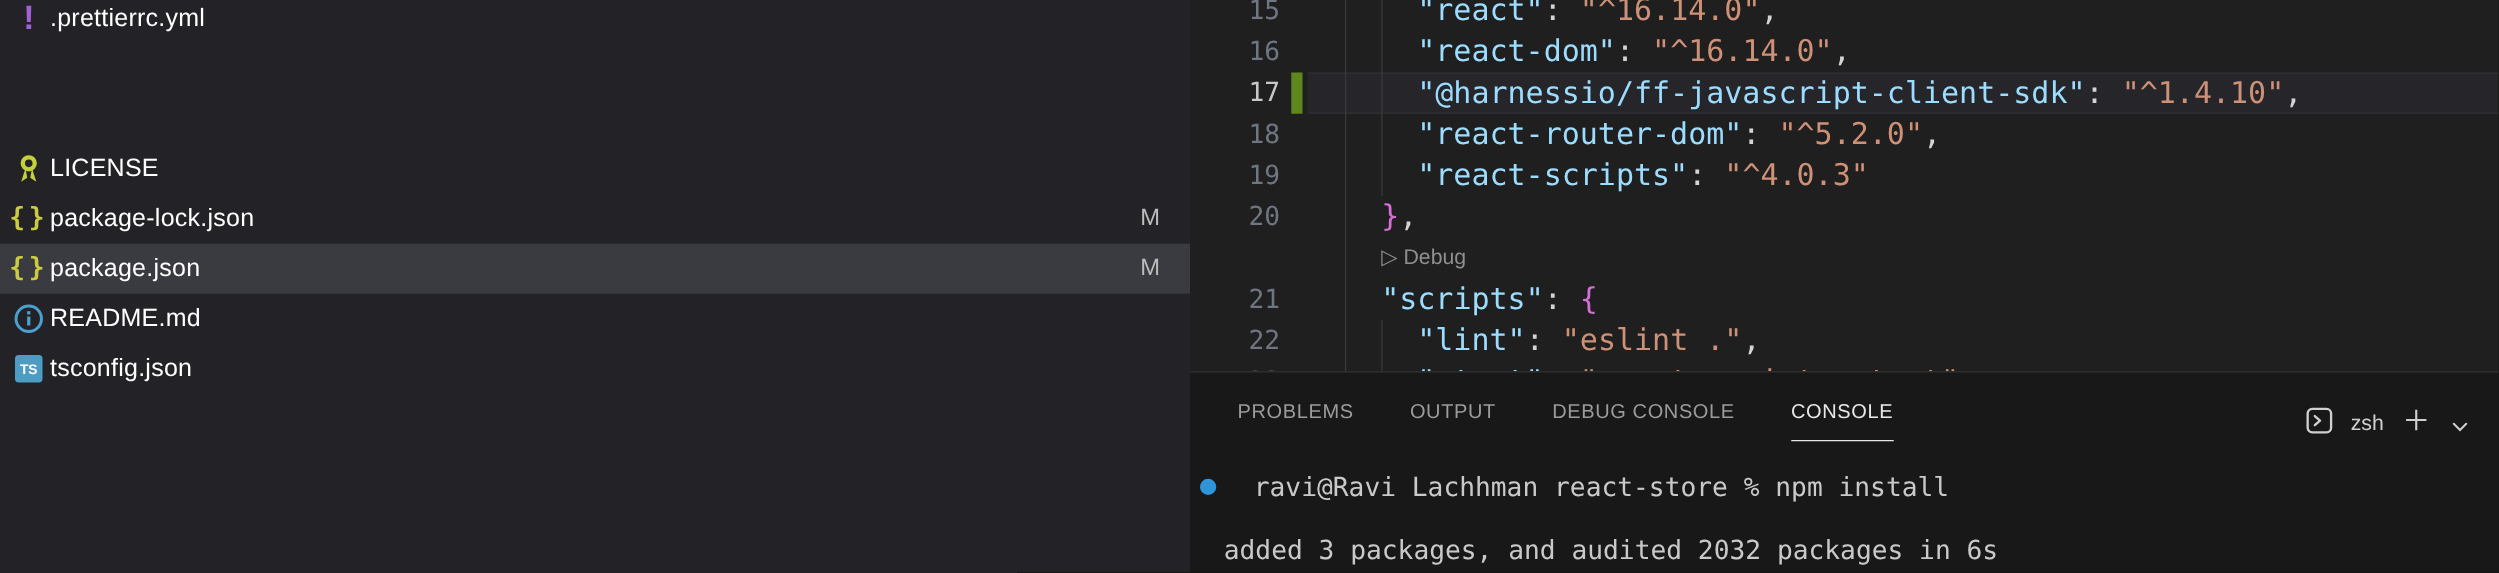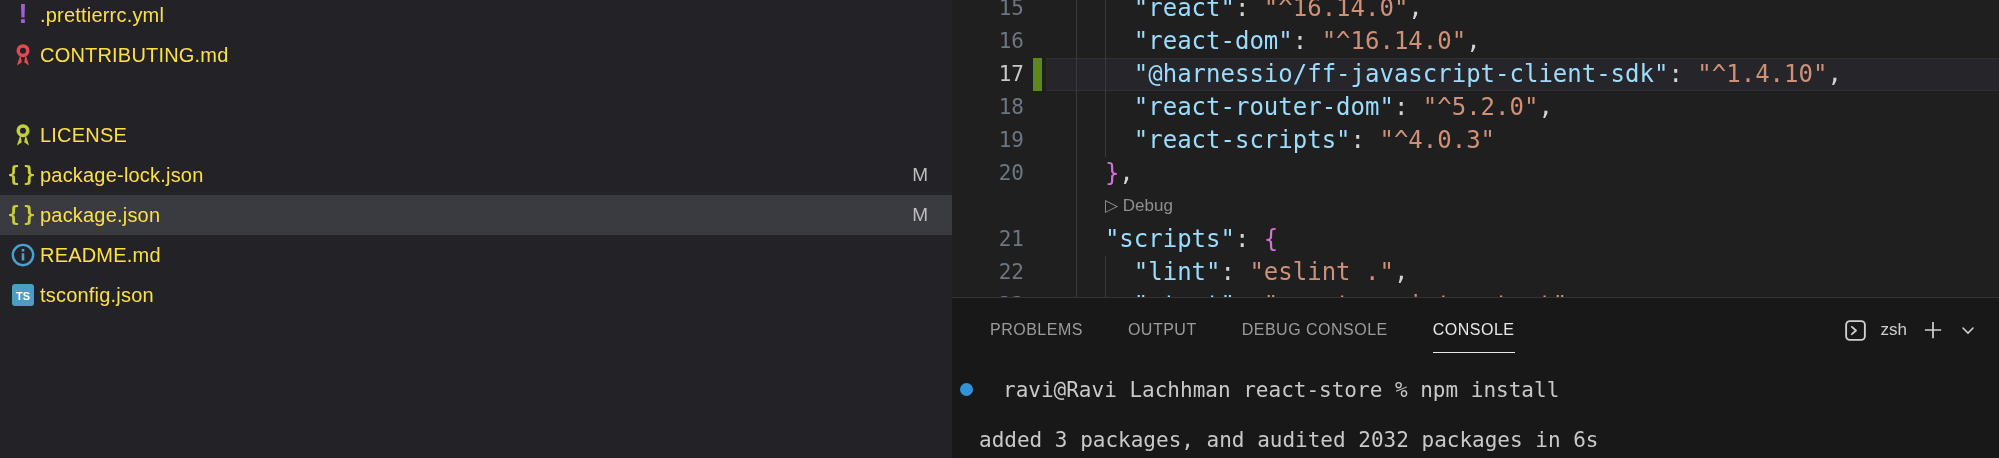--- a/index.html
+++ b/index.html
@@ -7,67 +7,57 @@
   #app{
     position:relative;width:1999px;height:458px;overflow:hidden;
     background:#1f1f1f;font-family:"Liberation Sans",sans-serif;
     -webkit-font-smoothing:antialiased;
   }
   
   .sidebar{position:absolute;left:0;top:0;width:952px;height:458px;background:#232327;overflow:hidden;}
   .file-row{position:absolute;left:0;width:100%;height:40px;display:flex;align-items:center;cursor:pointer;}
   .file-row.selected{background:#3a3a41;}
   .file-icon{position:absolute;left:8px;width:30px;height:28px;display:flex;align-items:center;justify-content:center;}
-  .file-label{position:absolute;left:40px;font-size:20px;color:#fde047;letter-spacing:.2px;white-space:nowrap;}
+  .file-label{position:absolute;left:40px;font-size:20px;color:#ffffff;letter-spacing:.2px;white-space:nowrap;}
   .file-badge{position:absolute;right:24px;font-size:19px;color:#bdbdbd;font-weight:500;}
   .excl{font-weight:800;font-size:27px;line-height:1;transform:translateY(-1px);}
   .braces{font-family:"DejaVu Sans Mono",monospace;font-weight:700;font-size:21px;letter-spacing:3px;transform:translateY(-1px);}
   
   .editor{position:absolute;left:952px;top:0;width:1047px;height:297px;background:#1f1f1f;overflow:hidden;}
   .cur-line{position:absolute;left:94px;right:0;top:58px;height:33px;background:#26262a;border-top:1px solid #303034;border-bottom:1px solid #303034;}
   .indent-guide{position:absolute;width:1px;background:#3a3a3a;}
   .code-row{position:absolute;left:0;width:100%;height:33px;font-family:"DejaVu Sans Mono",monospace;font-size:24px;line-height:33px;white-space:pre;}
   .line-num{position:absolute;left:0;width:72px;text-align:right;color:#6e7681;font-size:21px;line-height:33px;font-family:"DejaVu Sans Mono",monospace;}
   .line-num.active{color:#c7c7c7;}
   .mod-bar{position:absolute;left:81px;top:0;width:9px;height:33px;background:#5f871f;}
   .code-text{position:absolute;left:124px;top:0;}
   .tok-key{color:#9cdcfe;} .tok-str{color:#ce9178;} .tok-pun{color:#d4d4d4;} .tok-brace{color:#d670d6;}
   .codelens{position:absolute;left:153px;top:0;height:33px;line-height:31px;font-family:"Liberation Sans",sans-serif;font-size:17px;color:#8f8f8f;cursor:pointer;}
   
   .panel{position:absolute;left:952px;top:297px;width:1047px;height:161px;background:#181818;border-top:1px solid #333;}
   .tabs{position:absolute;left:38px;top:9px;height:46px;display:flex;gap:45px;align-items:center;}
   .ptab{height:46px;display:flex;align-items:center;font-size:16px;letter-spacing:.5px;color:#9b9b9b;cursor:pointer;border-bottom:1.5px solid transparent;}
   .ptab.active{color:#e8e8e8;border-bottom-color:#e8e8e8;}
-  .panel-controls{position:absolute;right:22px;top:13px;height:38px;display:flex;align-items:center;gap:13px;}
+  .panel-controls{position:absolute;right:22px;top:13px;height:38px;display:flex;align-items:flex-end;gap:13px;}
   .shell-label{font-size:17px;color:#cfcfcf;}
   .icon-btn{display:flex;align-items:center;justify-content:center;cursor:pointer;background:none;border:none;padding:0;}
   .term-body{position:absolute;left:27px;top:0;width:980px;height:161px;font-family:"DejaVu Sans Mono",monospace;font-size:21px;color:#c9c9c9;}
   .term-line{position:absolute;left:0;height:25px;line-height:25px;white-space:pre;}
   .cmd-dot{position:absolute;left:-19px;top:85px;width:13px;height:13px;border-radius:50%;}
 </style>
 </head>
 <body>
 
 <div id="app">
   <div class="sidebar" id="sidebar">
       <div class="file-row" style="top: -5px;">
         <span class="file-icon">
           <span class="excl" style="color:#a35fd6">!</span>
         </span>
         <span class="file-label">.prettierrc.yml</span>
-      </div>
-      <div class="file-row" style="top: 35px;">
-        <span class="file-icon">
-          <svg width="26" height="26" viewBox="0 0 24 24">
-            <circle cx="12" cy="8" r="4.4" fill="none" stroke="#e04a50" stroke-width="3.2"></circle>
-            <path d="M9.6 11.6 L6.4 21.6 L10.9 18.6 Z" fill="#e04a50"></path>
-            <path d="M14.4 11.6 L17.6 21.6 L13.1 18.6 Z" fill="#e04a50"></path>
-          </svg>
-        </span>
-        <span class="file-label">CONTRIBUTING.md</span>
       </div>
       <div class="file-row" style="top: 115px;">
         <span class="file-icon">
           <svg width="26" height="26" viewBox="0 0 24 24">
             <circle cx="12" cy="8" r="4.4" fill="none" stroke="#c3d139" stroke-width="3.2"></circle>
             <path d="M9.6 11.6 L6.4 21.6 L10.9 18.6 Z" fill="#c3d139"></path>
             <path d="M14.4 11.6 L17.6 21.6 L13.1 18.6 Z" fill="#c3d139"></path>
           </svg>
         </span>
         <span class="file-label">LICENSE</span>

